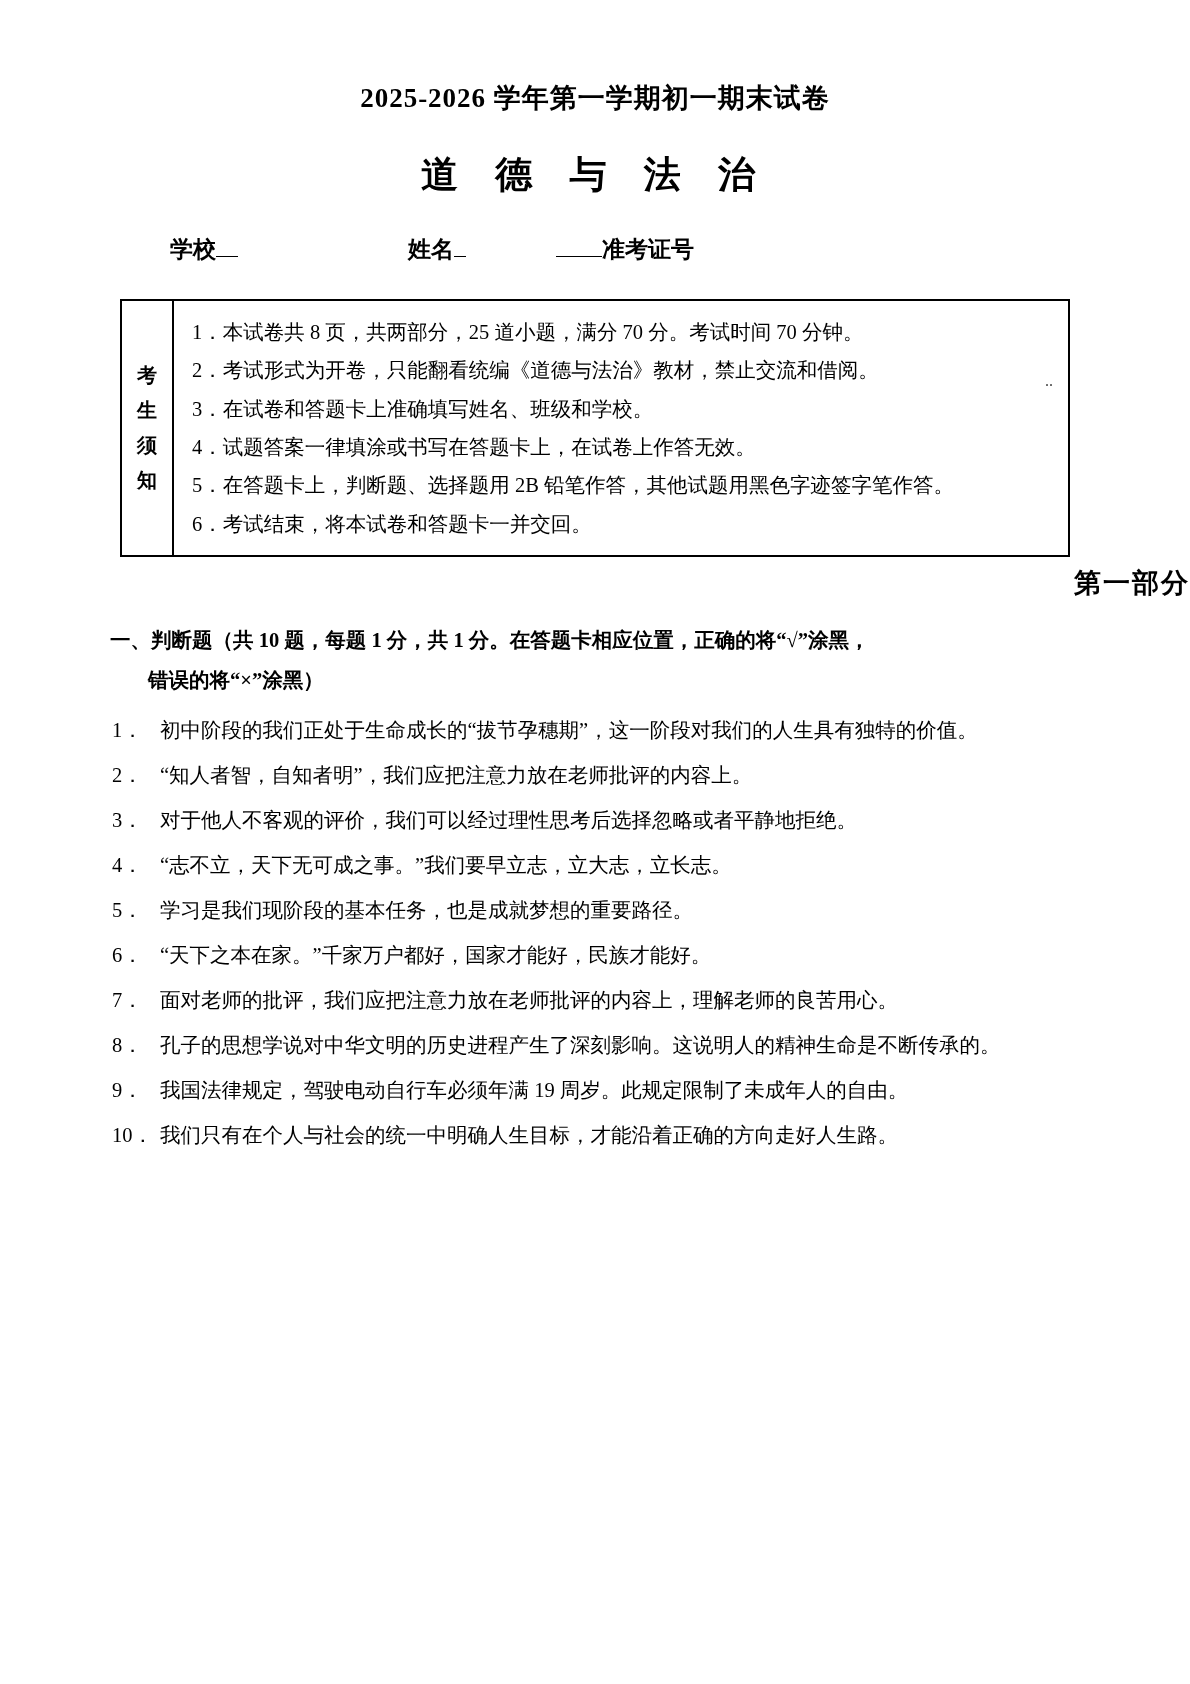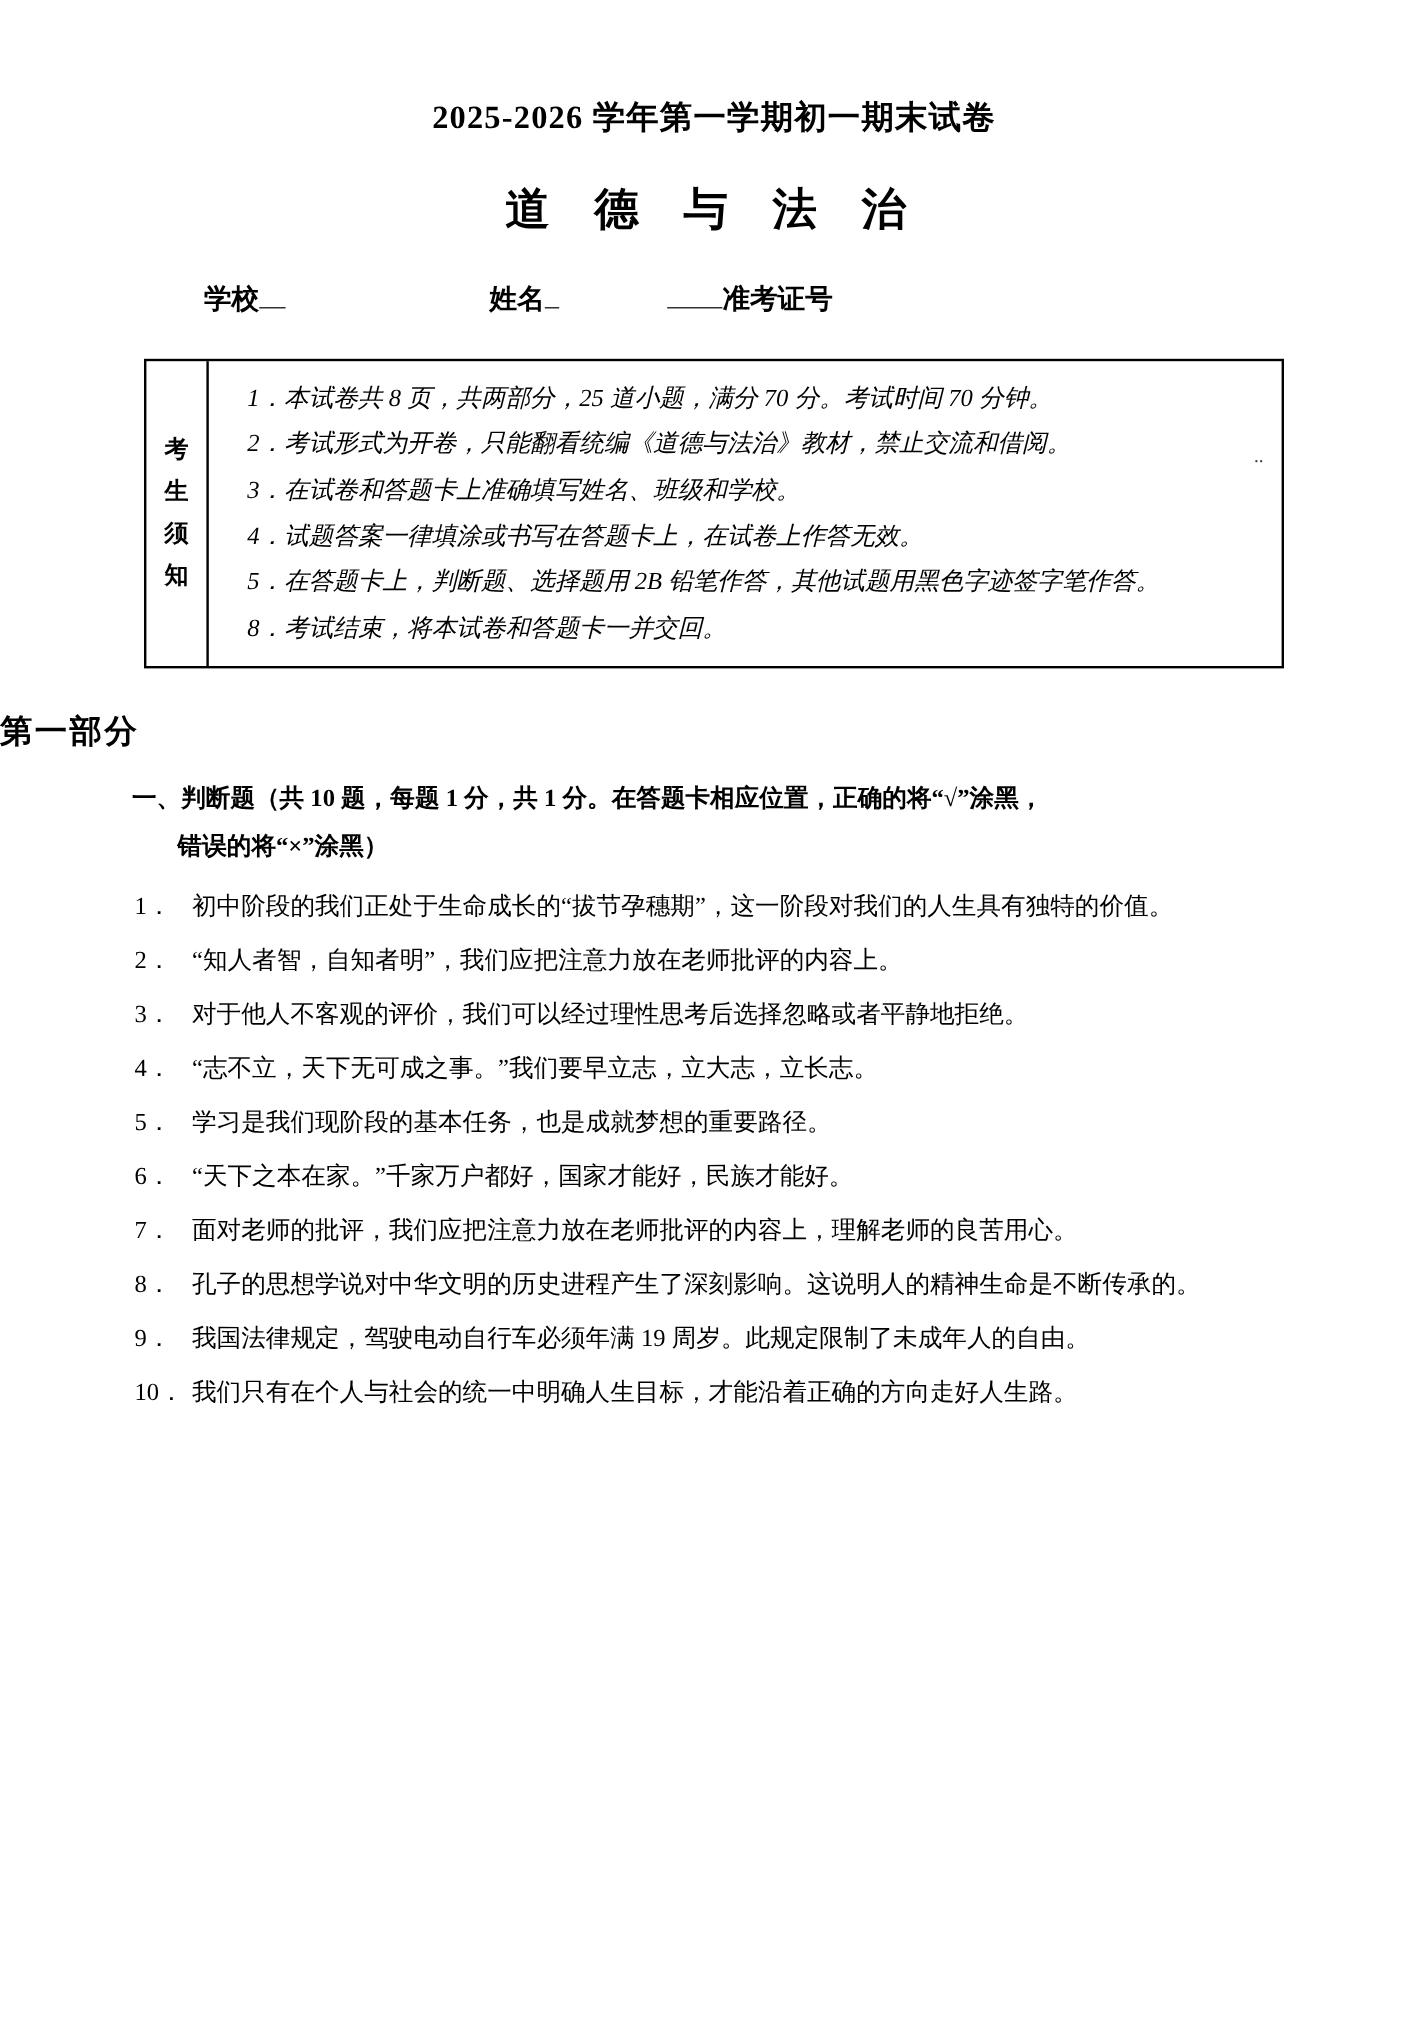--- a/index.html
+++ b/index.html
@@ -72,34 +72,33 @@
     align-items: center;
     justify-content: center;
     font-size: 20px;
     font-weight: bold;
     line-height: 1.75;
     padding: 10px 0;
     box-sizing: border-box;
   }
   .notice-items {
     flex: 1;
-    padding: 12px 14px 12px 32px;
-    box-sizing: border-box;
-    font-style: italic;
+    padding: 12px 14px 12px 18px;
+    box-sizing: border-box;
   }
   .notice-items div {
     font-size: 20.5px;
     line-height: 1.87;
     white-space: nowrap;
   }
   .part-title {
-    text-align: left;
+    text-align: right;
     font-size: 27px;
     font-weight: bold;
-    margin-top: 34px;
+    margin-top: 8px;
     letter-spacing: 2px;
   }
   .section-heading {
     margin: 20px 120px 0 110px;
     font-size: 20.5px;
     line-height: 1.95;
     font-weight: bold;
   }
   .section-heading .cont {
     display: block;
@@ -164,21 +163,21 @@
       <span>生</span>
       <span>须</span>
       <span>知</span>
     </div>
     <div class="notice-items">
       <div>1．本试卷共 8 页，共两部分，25 道小题，满分 70 分。考试时间 70 分钟。</div>
       <div>2．考试形式为开卷，只能翻看统编《道德与法治》教材，禁止交流和借阅。</div>
       <div>3．在试卷和答题卡上准确填写姓名、班级和学校。</div>
       <div>4．试题答案一律填涂或书写在答题卡上，在试卷上作答无效。</div>
       <div>5．在答题卡上，判断题、选择题用 2B 铅笔作答，其他试题用黑色字迹签字笔作答。</div>
-      <div>8．考试结束，将本试卷和答题卡一并交回。</div>
+      <div>6．考试结束，将本试卷和答题卡一并交回。</div>
     </div>
   </div>
 
   <div class="part-title">第一部分</div>
 
   <div class="section-heading">
     <span>一、判断题（共 10 题，每题 1 分，共 1 分。在答题卡相应位置，正确的将“√”涂黑，</span>
     <span class="cont">错误的将“×”涂黑）</span>
   </div>
 

